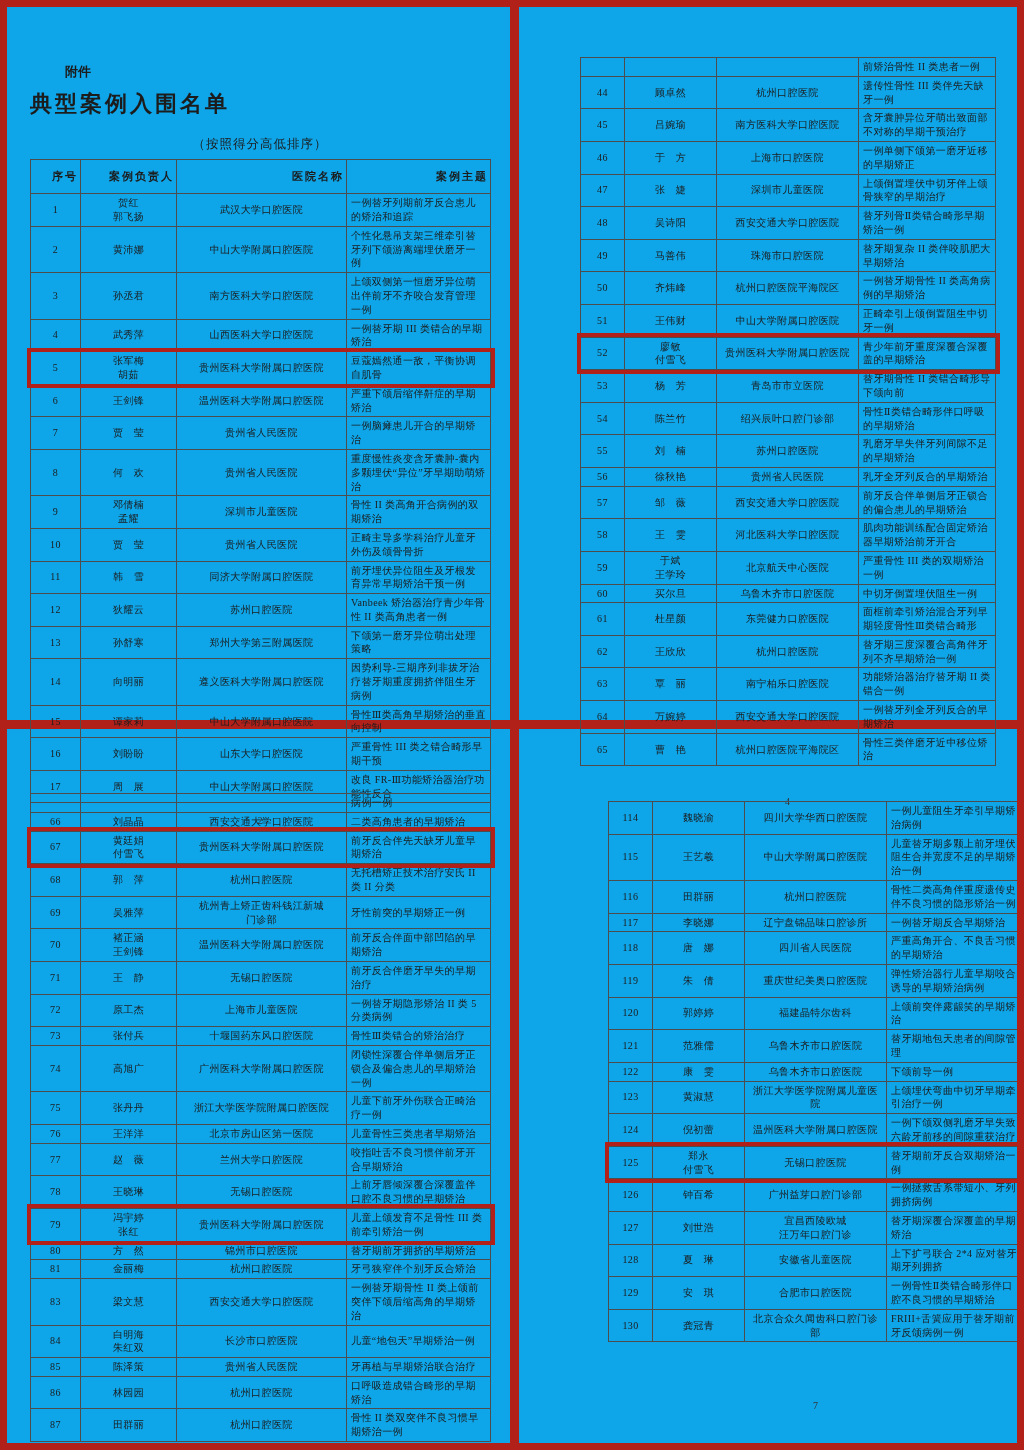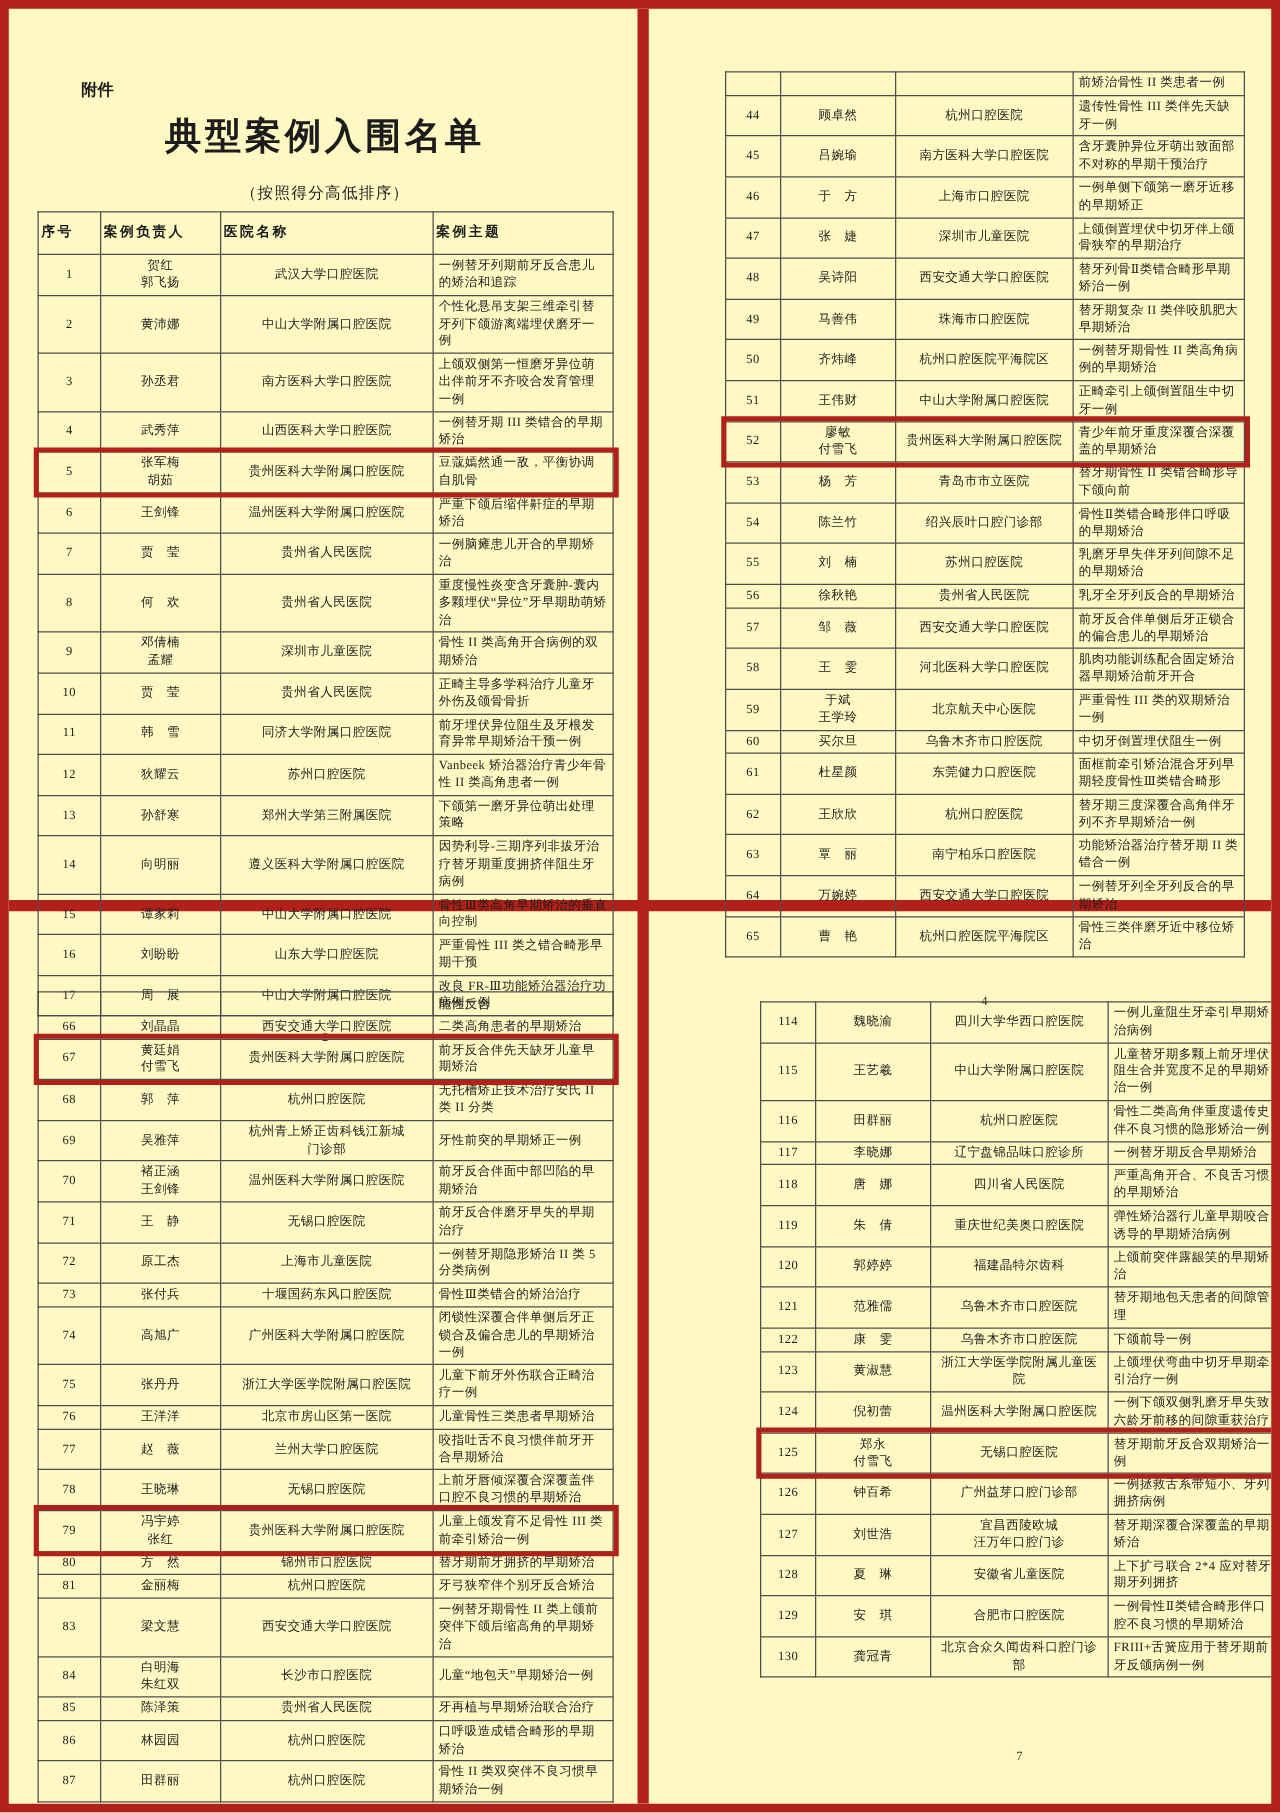--- a/index.html
+++ b/index.html
@@ -1,42 +1,42 @@
 <!DOCTYPE html>
 <html><head>
 <meta charset="utf-8">
 <style>
   html,body { margin:0; padding:0; background:#e9e9e9; }
   .sheet {
     position:relative; width:1024px; height:1450px; margin:0 auto;
-    background:#fef9c3; box-sizing:border-box;
+    background:#0ea5e9; box-sizing:border-box;
     border:7px solid #b2201a;
     font-family:"Liberation Serif","DejaVu Serif",serif;
     color:#1c1c1c; overflow:hidden;
   }
   .vdiv { position:absolute; left:503px; top:0; width:9px; height:100%; background:#b2201a; }
   .hdiv { position:absolute; left:0; top:713px; width:100%; height:9px; background:#b2201a; }
 
   .quad { position:absolute; box-sizing:border-box; }
   .q1 { left:0;   top:0;     width:503px; height:713px; }
   .q2 { left:512px; top:0;   width:498px; height:713px; }
   .q3 { left:0;   top:722px; width:503px; height:714px; }
   .q4 { left:540px; top:722px; width:498px; height:714px; }
 
   .attach { margin:56px 0 0 58px; font-weight:bold; font-size:13px; }
-  .doc-title { width:460px; margin:8px 0 2px 23px; text-align:center;
-               font-size:29px; font-weight:bold; letter-spacing:3px; }
+  .doc-title { width:460px; margin:8px 0 2px 23px; text-align:left;
+               font-size:22px; font-weight:bold; letter-spacing:3px; }
   .doc-subtitle { width:460px; margin:17px 0 6px 23px; text-align:center;
                   font-size:12.5px; letter-spacing:1px; }
 
   table.case { border-collapse:collapse; table-layout:fixed; font-size:10px; }
   table.case td, table.case th { border:1px solid #4d4d4d; padding:2px 4px;
     line-height:1.38; letter-spacing:0.4px; vertical-align:middle;
     overflow:hidden; }
-  table.case th { font-size:11px; font-weight:bold; text-align:left;
+  table.case th { font-size:11px; font-weight:bold; text-align:right;
     padding:9px 2px; letter-spacing:2px; }
   td.c-no   { text-align:center; }
   td.c-name { text-align:center; white-space:pre-line; }
   td.c-hosp { text-align:center; white-space:pre-line; }
   td.c-topic{ text-align:left; }
 
   .tbl-left  { margin-left:23px; width:460px; }
   .tbl-right { margin-left:61px; width:415px; }
   .tbl-left  col.w-no{width:50px} .tbl-left col.w-name{width:96px}
   .tbl-left  col.w-hosp{width:170px} .tbl-left col.w-topic{width:144px}

